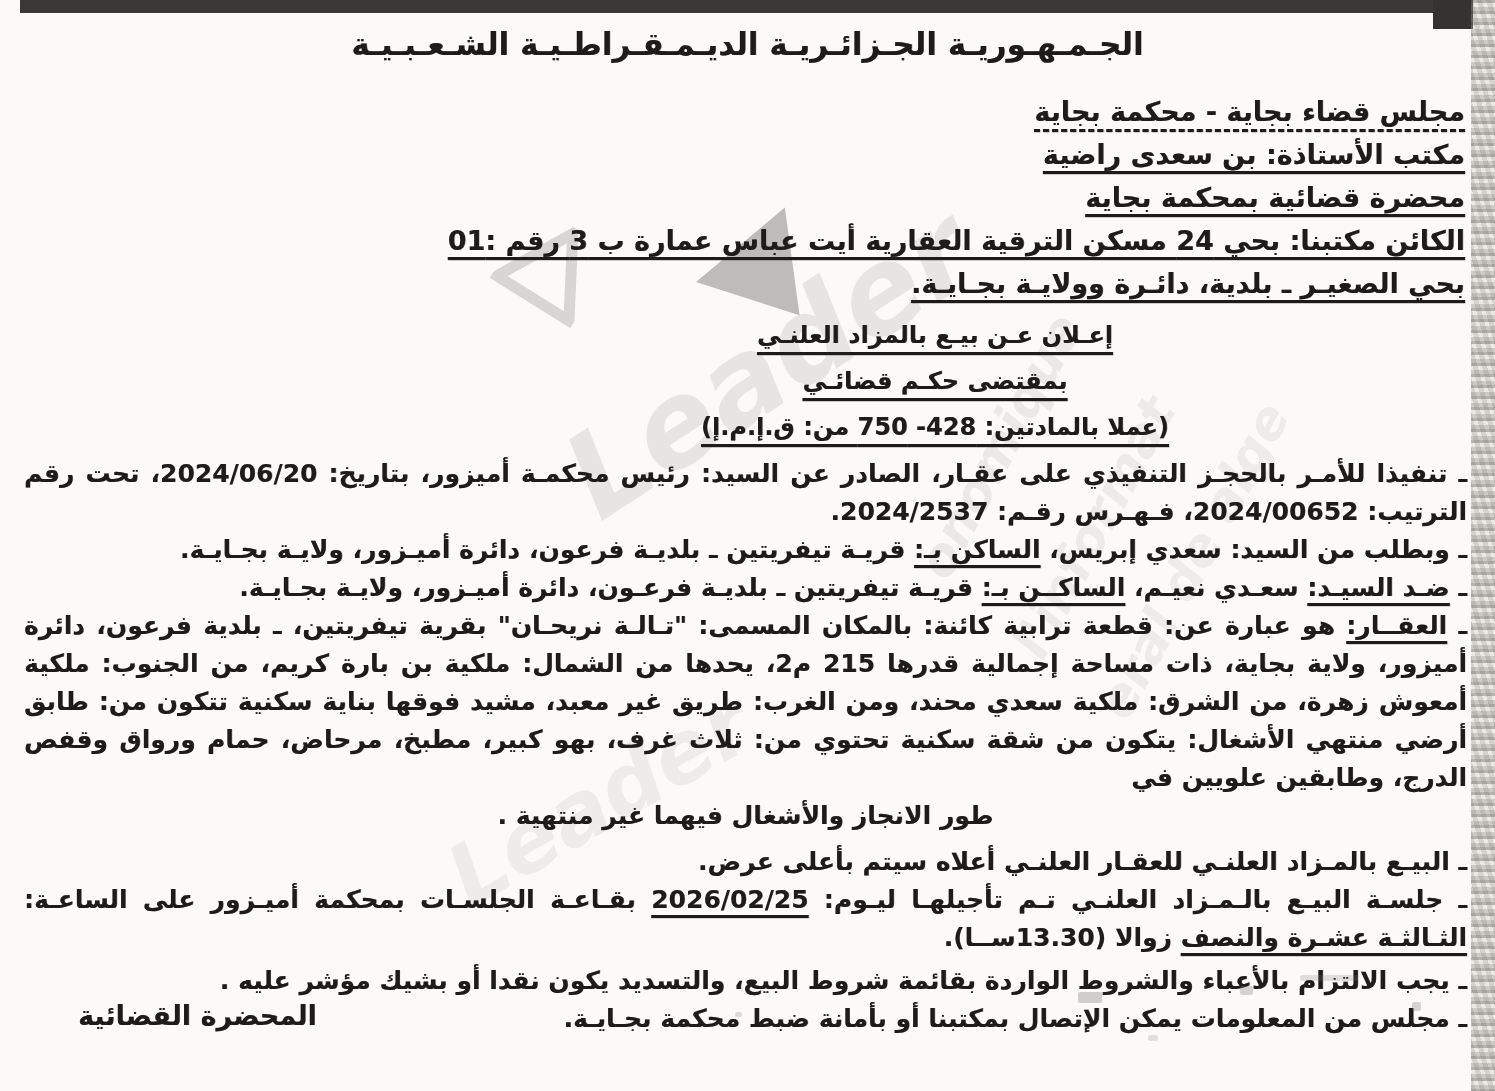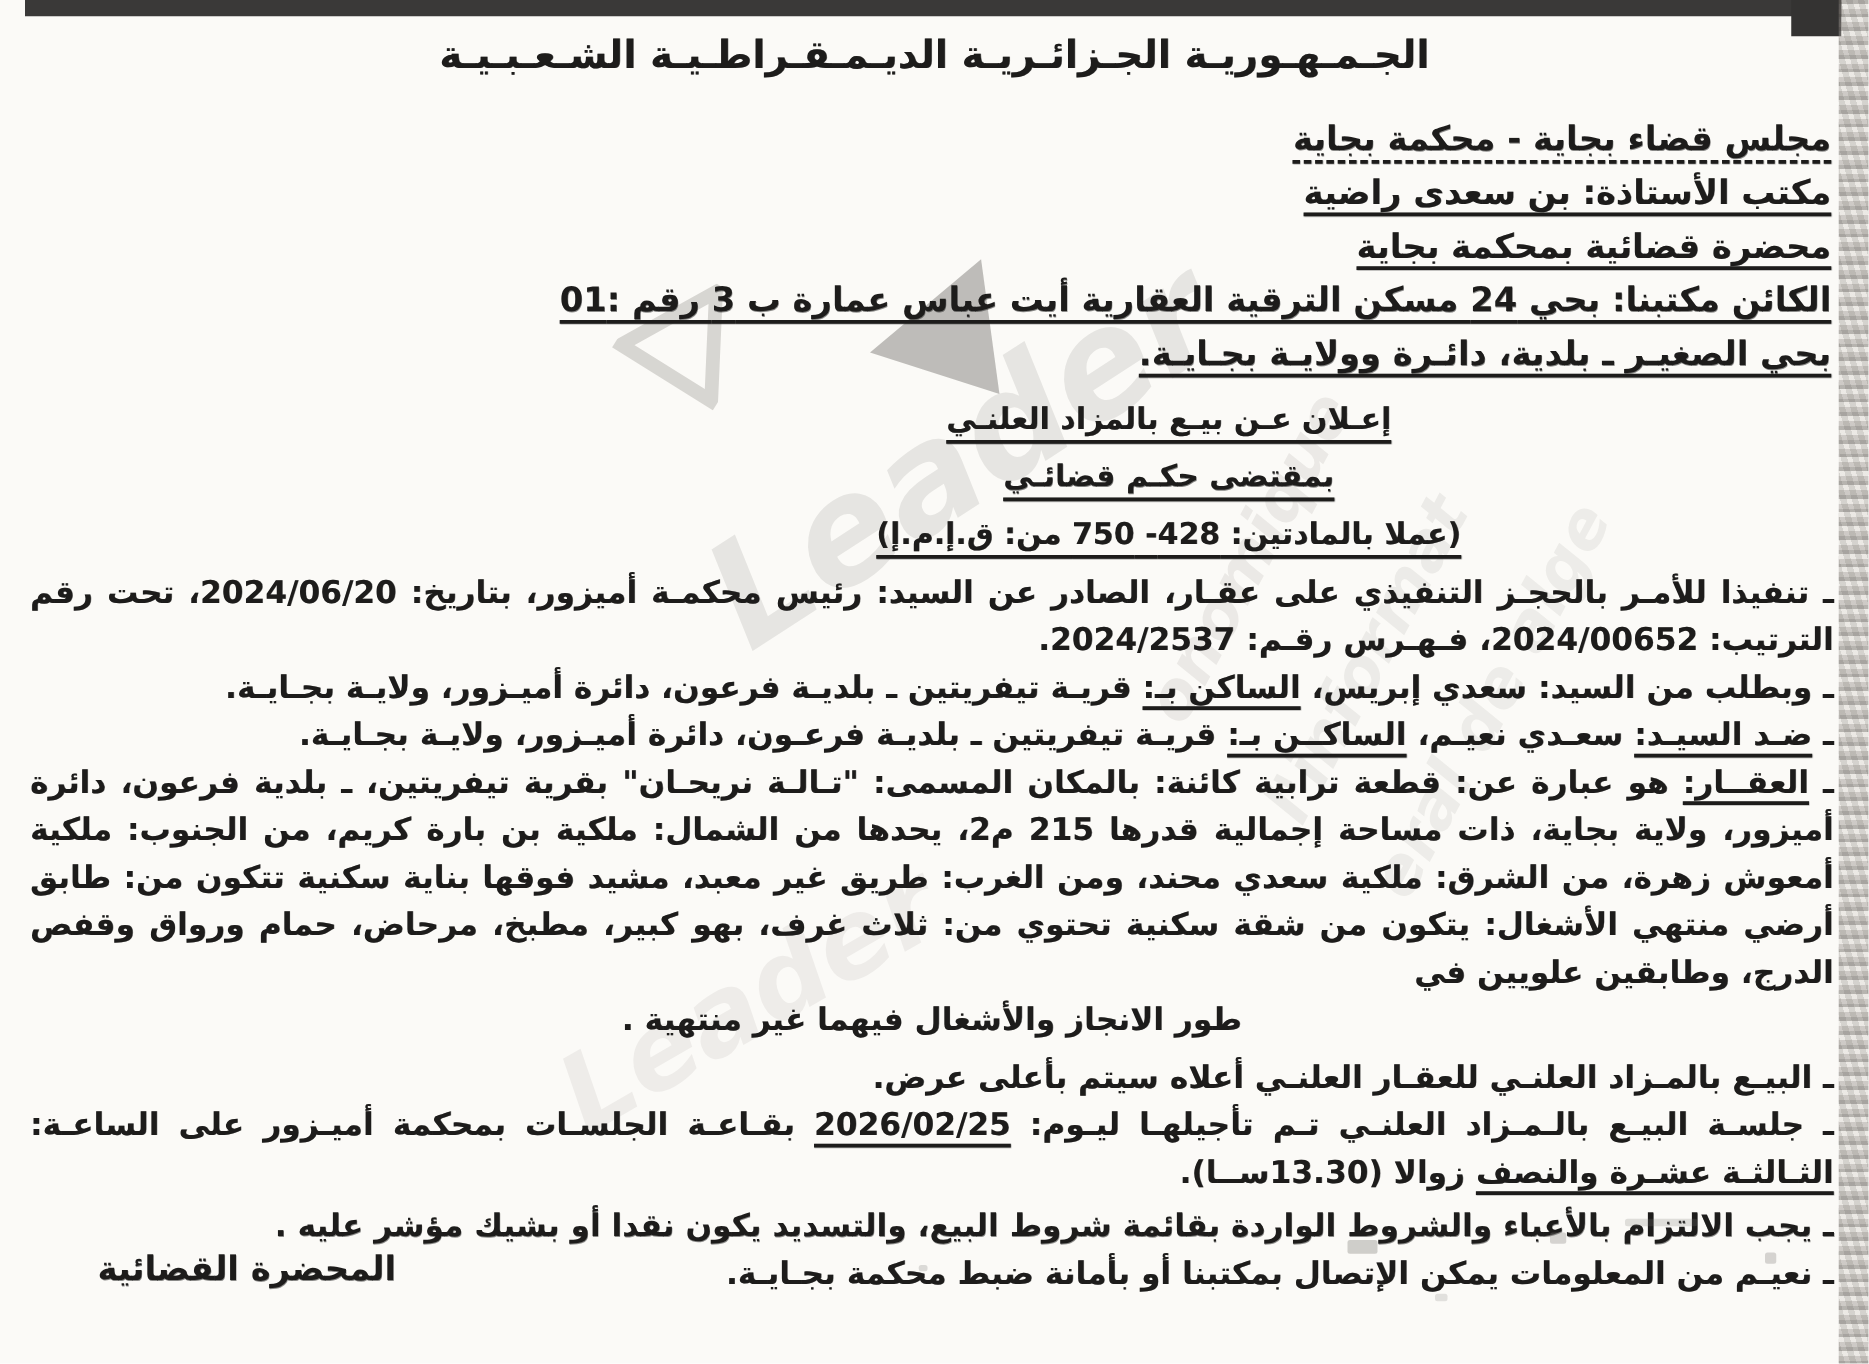--- a/index.html
+++ b/index.html
@@ -113,21 +113,21 @@
 
   <div class="bodyblock">
     <p>ـ تنفيذا للأمـر بالحجـز التنفيذي على عقـار، الصادر عن السيد: رئيس محكمـة أميزور، بتاريخ: 2024/06/20، تحت رقم الترتيب: 2024/00652، فـهـرس رقـم: 2024/2537.</p>
     <p><span>ـ وبطلب  من السيد: سعدي إبريس، </span><span class="u">الساكن بـ:</span><span> قريـة تيفريتين ـ بلديـة فرعون، دائرة أميـزور، ولايـة بجـايـة.</span></p>
     <p><span>ـ </span><span class="u">ضـد السيـد:</span><span> سعـدي نعيـم، </span><span class="u">الساكــن بـ:</span><span> قريـة تيفريتين ـ بلديـة فرعـون، دائرة أميـزور، ولايـة بجـايـة.</span></p>
     <p><span>ـ </span><span class="u">العقــار:</span><span> هو عبارة عن: قطعة ترابية كائنة: بالمكان المسمى: "تـالـة نريحـان" بقرية تيفريتين، ـ بلدية فرعون، دائرة أميزور، ولاية بجاية، ذات مساحة إجمالية قدرها 215 م2، يحدها من الشمال: ملكية بن بارة كريم، من الجنوب: ملكية أمعوش زهرة، من الشرق: ملكية سعدي محند، ومن الغرب: طريق غير معبد، مشيد فوقها بناية سكنية تتكون من: طابق أرضي منتهي الأشغال: يتكون من شقة سكنية تحتوي من: ثلاث غرف، بهو كبير، مطبخ، مرحاض، حمام ورواق وقفص الدرج، وطابقين علويين في</span></p>
     <p class="center">طور الانجاز والأشغال فيهما غير منتهية .</p>
     <p class="mt">ـ البيـع بالمـزاد العلنـي للعقـار العلنـي أعلاه سيتم بأعلى عرض.</p>
     <p><span>ـ جلسـة البيـع بالـمـزاد العلنـي تـم تأجيلهـا ليـوم: </span><span class="u">2026/02/25</span><span> بقـاعـة الجلسـات بمحكمة أميـزور على الساعـة: </span><span class="u">الثـالثـة عشـرة والنصف</span><span> زوالا (13.30ســا).</span></p>
     <p class="mt2">ـ يجب الالتزام بالأعباء والشروط الواردة بقائمة شروط البيع، والتسديد يكون نقدا أو بشيك مؤشر عليه .</p>
-    <p>ـ نعيـم من المعلومات يمكن الإتصال بمكتبنا أو بأمانة ضبط محكمة بجـايـة.</p>
+    <p>ـ مجلس من المعلومات يمكن الإتصال بمكتبنا أو بأمانة ضبط محكمة بجـايـة.</p>
   </div>
 
   <div class="signature">المحضرة القضائية</div>
 
   <div class="speck sp1"></div>
   <div class="speck sp2"></div>
   <div class="speck sp3"></div>
   <div class="speck sp4"></div>
   <div class="speck sp5"></div>
   <div class="speck sp6"></div>

